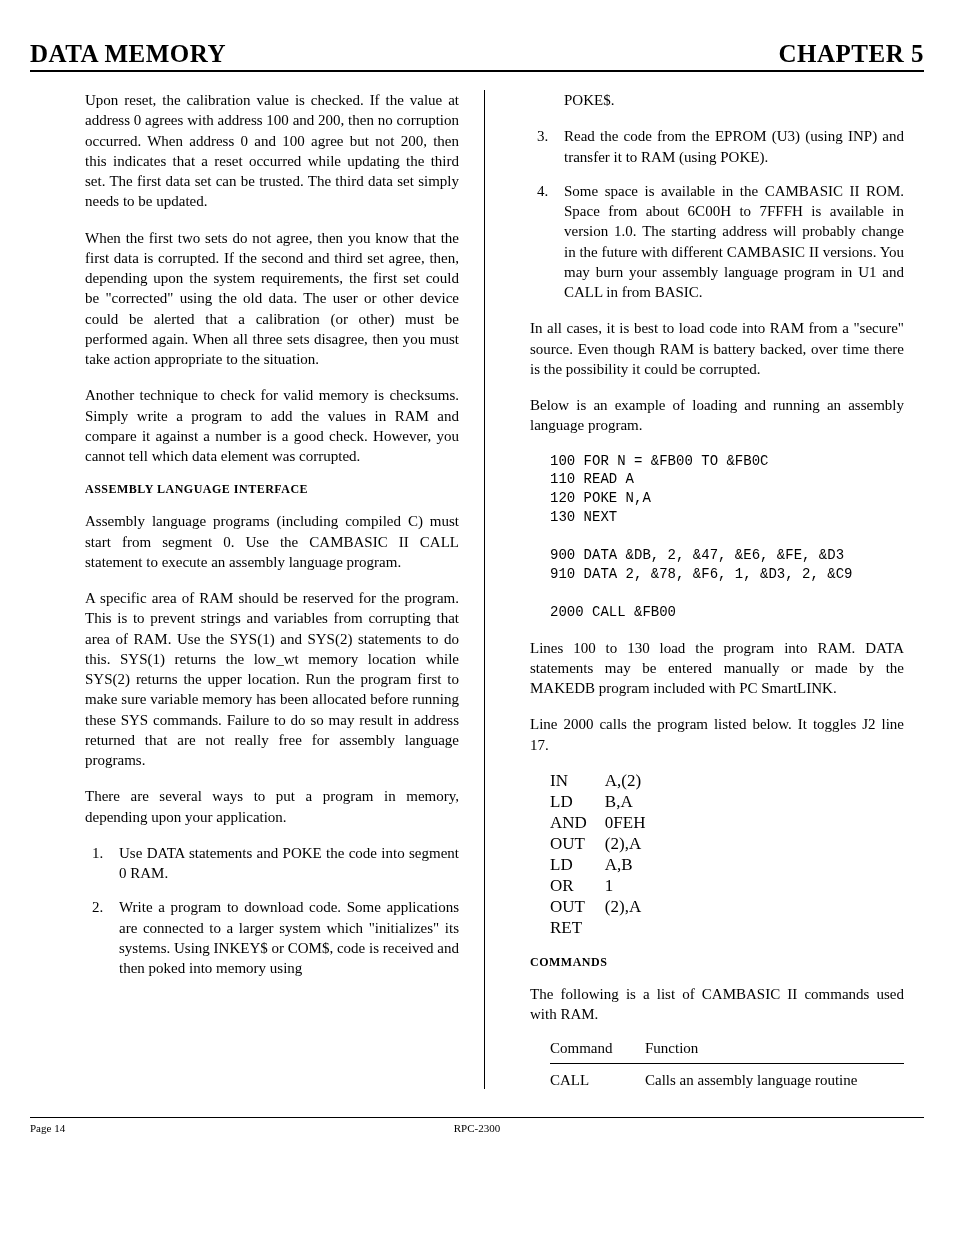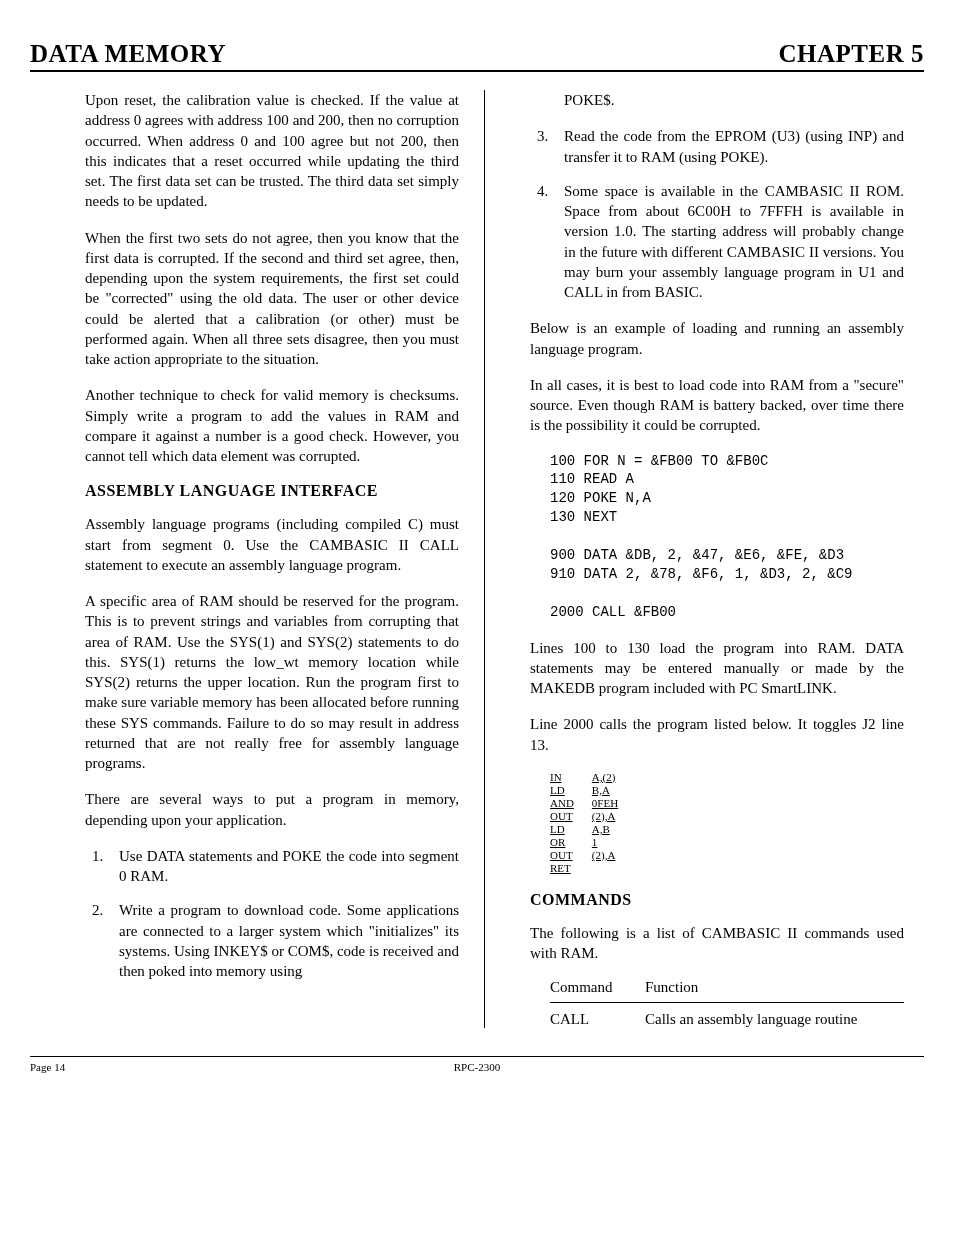--- a/index.html
+++ b/index.html
@@ -42,21 +42,21 @@
   .col-right {
     padding-left: 30px;
     padding-right: 20px;
   }
   p {
     margin: 0 0 16px 0;
     line-height: 1.35;
     text-align: justify;
   }
   h2 {
-    font-size: 16px;
+    font-size: 12px;
     font-weight: bold;
     margin: 14px 0 14px 0;
     letter-spacing: 0.5px;
   }
   ol {
     margin: 0 0 16px 0;
     padding-left: 22px;
   }
   ol li {
     margin-bottom: 14px;
@@ -70,23 +70,22 @@
     margin: 0 0 16px 20px;
     line-height: 1.35;
     white-space: pre;
   }
   table.asm {
     margin: 0 0 16px 20px;
     border-collapse: collapse;
   }
   table.asm td {
     padding: 0 18px 1px 0;
-    font-size: 11px;
+    font-size: 17px;
     vertical-align: top;
-    text-decoration: underline;
   }
   .cmd-head {
     display: flex;
     margin: 8px 0 4px 20px;
   }
   .cmd-head span:first-child { width: 95px; }
   hr.thin {
     border: none;
     border-top: 1px solid #000;
     margin: 6px 0 6px 20px;
@@ -134,33 +133,33 @@
       <li>Write a program to download code.  Some applications are connected to a larger system which "initializes" its systems.  Using INKEY$ or COM$, code is received and then poked into memory using</li>
     </ol>
   </div>
 
   <div class="col col-right">
     <p class="orphan" style="margin-left:34px;">POKE$.</p>
     <ol start="3">
       <li>Read the code from the EPROM (U3) (using INP) and transfer it to RAM (using POKE).</li>
       <li>Some space is available in the CAMBASIC II ROM.  Space from about 6C00H to 7FFFH is available in version 1.0.  The starting address will probably change in the future with different CAMBASIC II versions.  You may burn your assembly language program in U1 and CALL in from BASIC.</li>
     </ol>
+    <p>In all cases, it is best to load code into RAM from a "secure" source.  Even though RAM is battery backed, over time there is the possibility it could be corrupted.</p>
     <p>Below is an example of loading and running an assembly language program.</p>
-    <p>In all cases, it is best to load code into RAM from a "secure" source.  Even though RAM is battery backed, over time there is the possibility it could be corrupted.</p>
     <pre>100 FOR N = &amp;FB00 TO &amp;FB0C
 110 READ A
 120 POKE N,A
 130 NEXT
 
 900 DATA &amp;DB, 2, &amp;47, &amp;E6, &amp;FE, &amp;D3
 910 DATA 2, &amp;78, &amp;F6, 1, &amp;D3, 2, &amp;C9
 
 2000 CALL &amp;FB00</pre>
     <p>Lines 100 to 130 load the program into RAM.  DATA statements may be entered manually or made by the MAKEDB program included with PC SmartLINK.</p>
-    <p>Line 2000 calls the program listed below.  It toggles J2 line 13.</p>
+    <p>Line 2000 calls the program listed below.  It toggles J2 line 17.</p>
     <table class="asm">
       <tbody id="asm-body">
           <tr>
             <td>IN</td>
             <td>A,(2)</td>
           </tr>
           <tr>
             <td>LD</td>
             <td>B,A</td>
           </tr>

